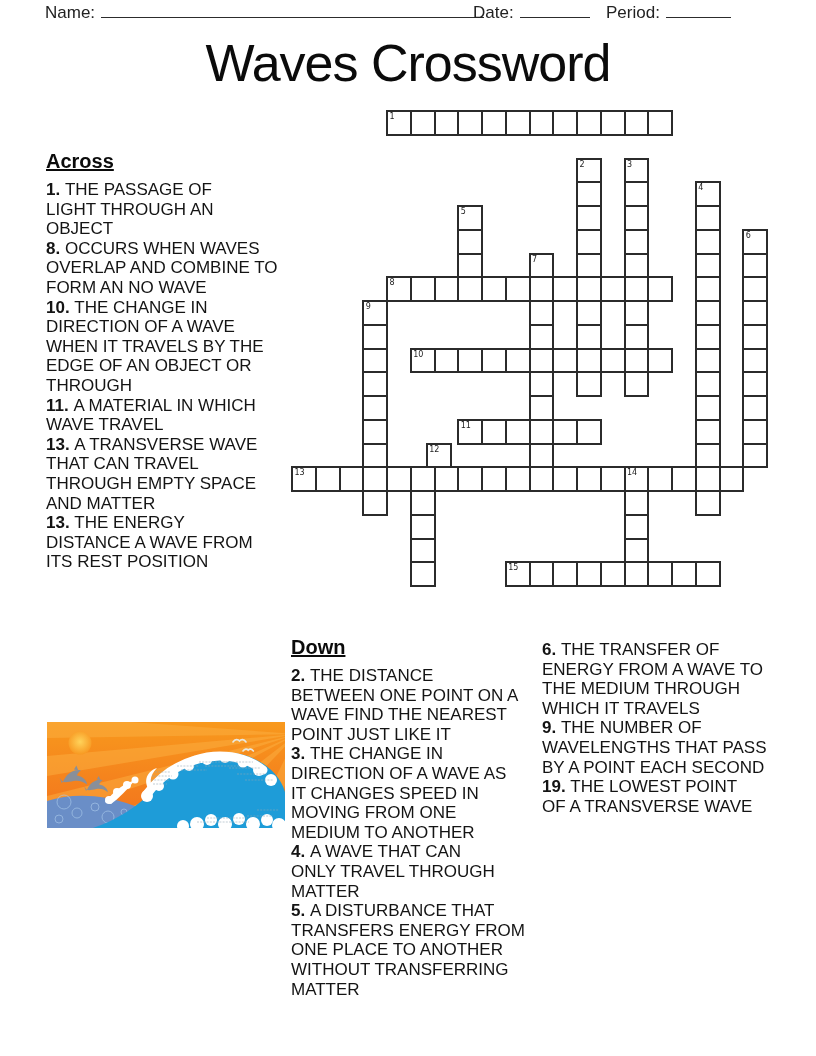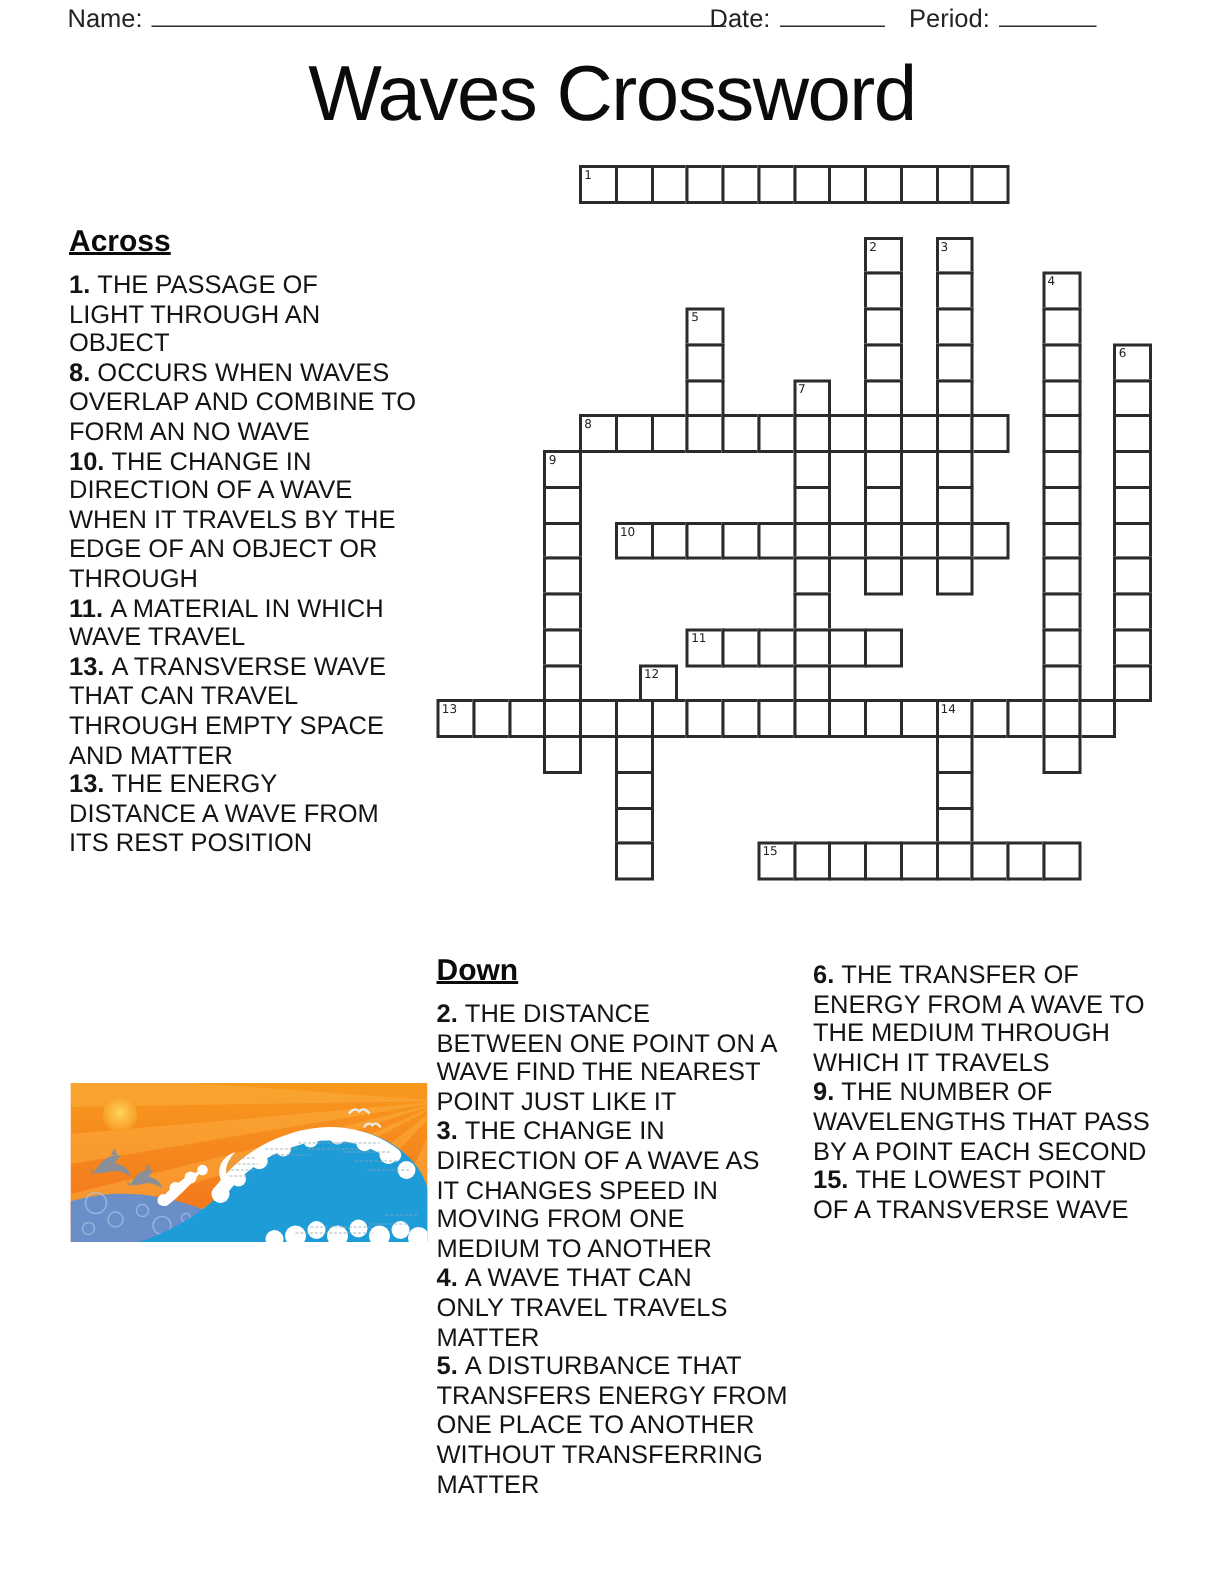--- a/index.html
+++ b/index.html
@@ -241,40 +241,40 @@
       <p class="clue"><b>2. </b><span class="clue-text">THE DISTANCE
 BETWEEN ONE POINT ON A
 WAVE FIND THE NEAREST
 POINT JUST LIKE IT</span></p>
       <p class="clue"><b>3. </b><span class="clue-text">THE CHANGE IN
 DIRECTION OF A WAVE AS
 IT CHANGES SPEED IN
 MOVING FROM ONE
 MEDIUM TO ANOTHER</span></p>
       <p class="clue"><b>4. </b><span class="clue-text">A WAVE THAT CAN
-ONLY TRAVEL TRAVELS
+ONLY TRAVEL THROUGH
 MATTER</span></p>
       <p class="clue"><b>5. </b><span class="clue-text">A DISTURBANCE THAT
 TRANSFERS ENERGY FROM
 ONE PLACE TO ANOTHER
 WITHOUT TRANSFERRING
 MATTER</span></p>
     </div>
 </div>
 
 <div class="section" style="left:542px;top:600px;width:244px;">
   <div>
       <p class="clue"><b>6. </b><span class="clue-text">THE TRANSFER OF
 ENERGY FROM A WAVE TO
 THE MEDIUM THROUGH
 WHICH IT TRAVELS</span></p>
       <p class="clue"><b>9. </b><span class="clue-text">THE NUMBER OF
 WAVELENGTHS THAT PASS
 BY A POINT EACH SECOND</span></p>
-      <p class="clue"><b>15. </b><span class="clue-text">THE LOWEST POINT
+      <p class="clue"><b>19. </b><span class="clue-text">THE LOWEST POINT
 OF A TRANSVERSE WAVE</span></p>
     </div>
 </div>
 
 <div class="wave-art">
 <svg viewBox="0 0 238 106" width="238" height="106">
   <defs>
     <linearGradient id="sky" x1="0" y1="0" x2="0" y2="1">
       <stop offset="0" stop-color="#F8991D"></stop>
       <stop offset="1" stop-color="#F2701D"></stop>

